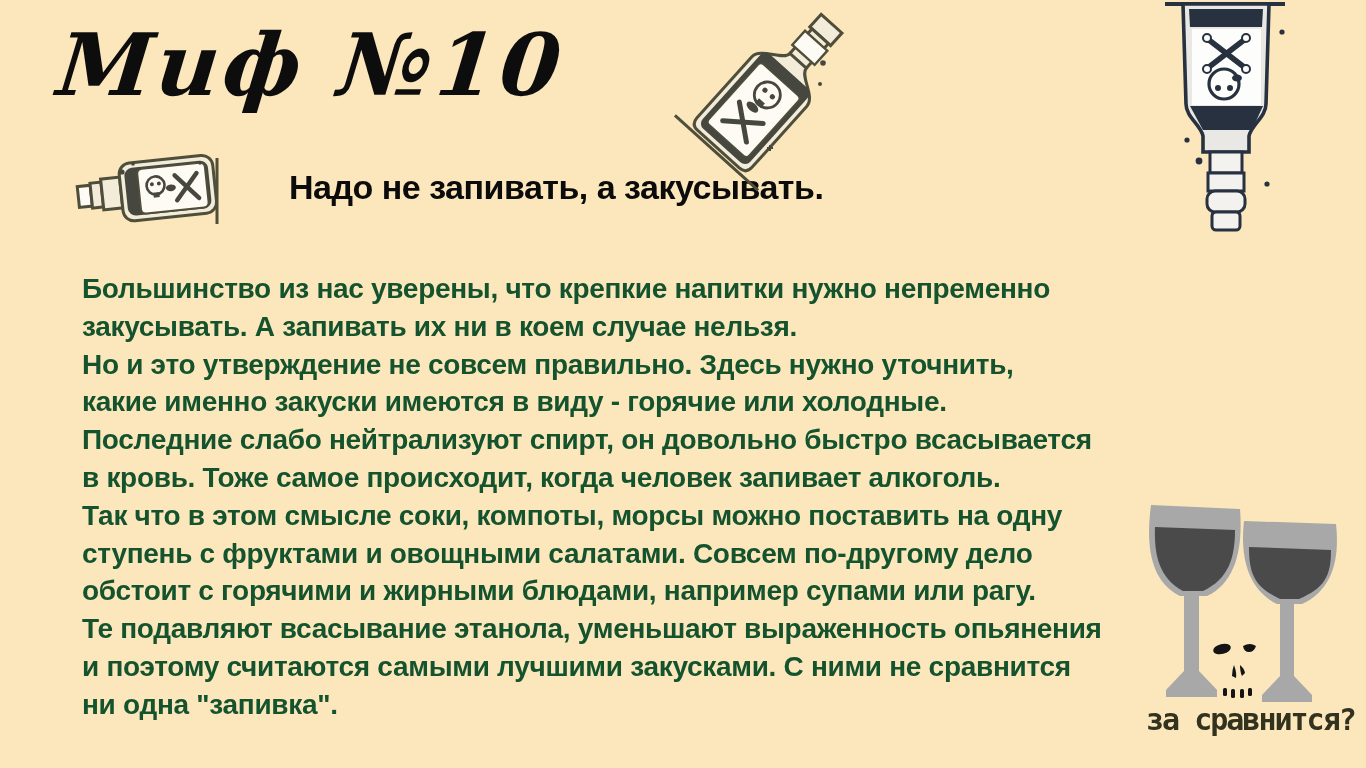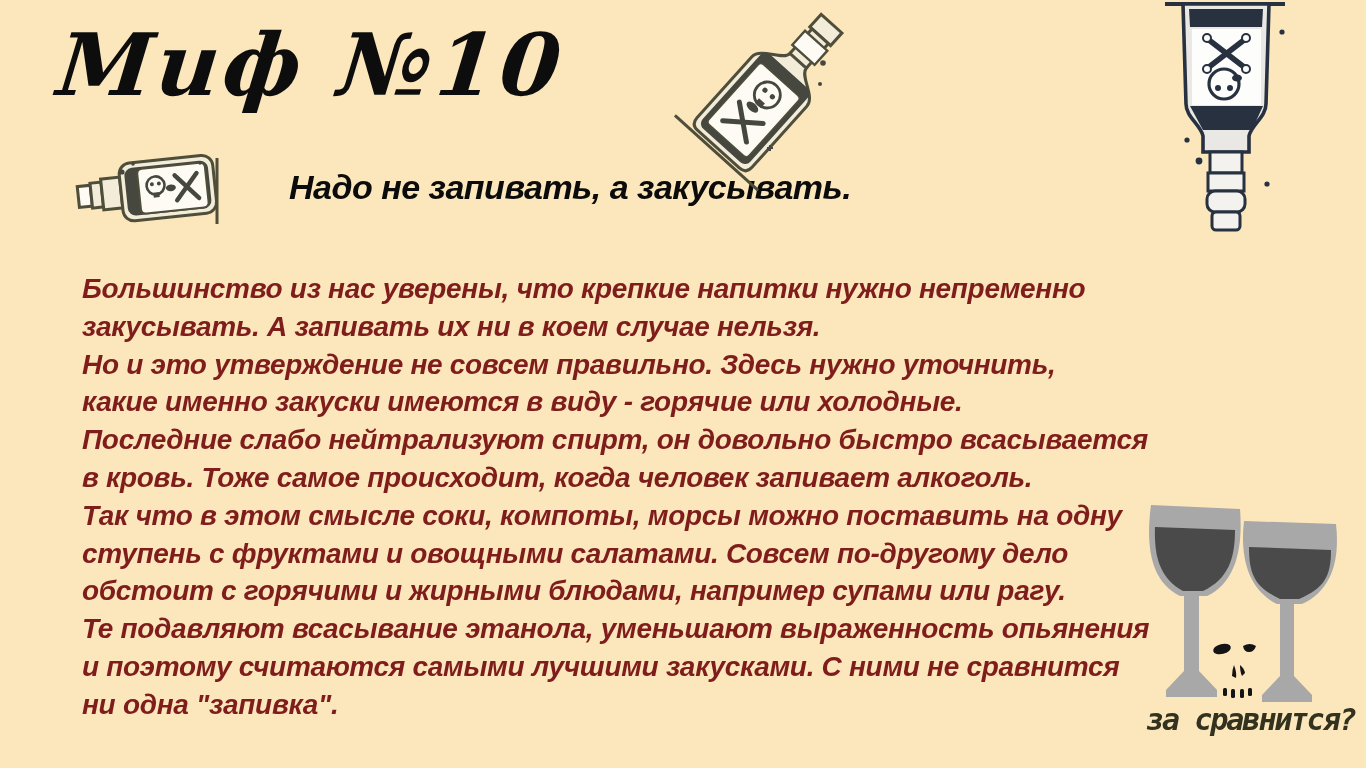--- a/index.html
+++ b/index.html
@@ -4,21 +4,21 @@
 <style>
   html,body{margin:0;padding:0;}
   .slide{
     position:relative;
     width:1366px;height:768px;
     background:#FBE7BB;
     overflow:hidden;
     font-family:"Liberation Sans", sans-serif;
     color:#111;
   }
-  .abs{position:absolute;font-style:italic;}
+  .abs{position:absolute;}
   .title{
     left:58px;top:18px;
     font-family:"DejaVu Serif", serif;
     font-style:italic;font-weight:700;
     font-size:86px;line-height:1.1;
     letter-spacing:4px;
     transform:skewX(-6deg);
     color:#0d0d0d;
     white-space:nowrap;
   }
@@ -28,21 +28,21 @@
     letter-spacing:-0.5px;
     color:#0b0b0b;
     white-space:nowrap;
   }
   .body-text{
     left:82px;top:270px;
     width:1070px;
     font-size:28px;font-weight:700;
     line-height:37.8px;
     letter-spacing:-0.3px;
-    color:#7f1d1d;
+    color:#14532d;
     white-space:pre-line;
   }
   .toast{
     left:1146px;top:702px;
     font-family:"DejaVu Sans Mono", monospace;
     font-size:30px;font-weight:700;
     letter-spacing:-2px;
     color:#32321e;
     white-space:nowrap;
   }

